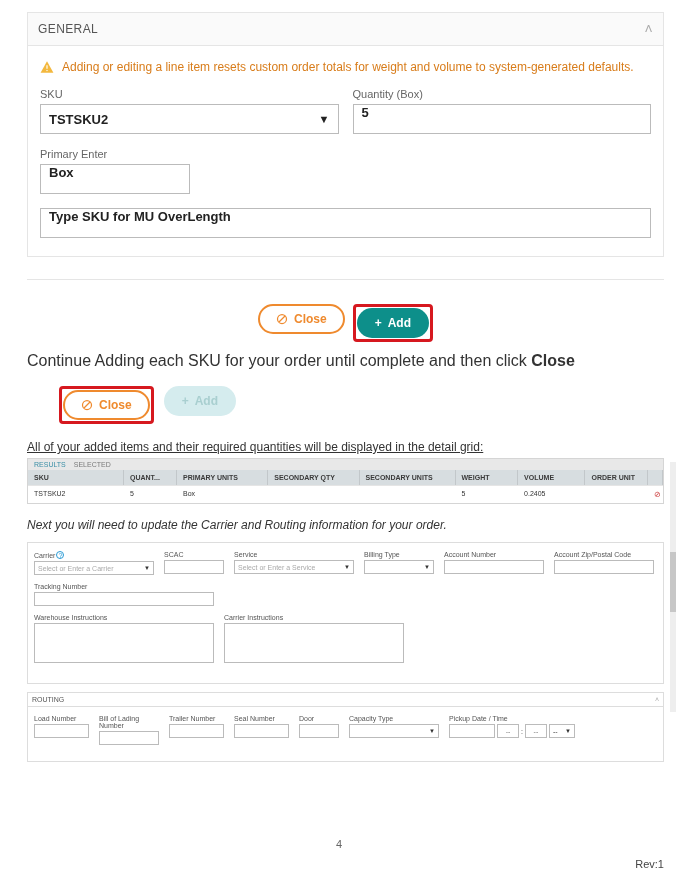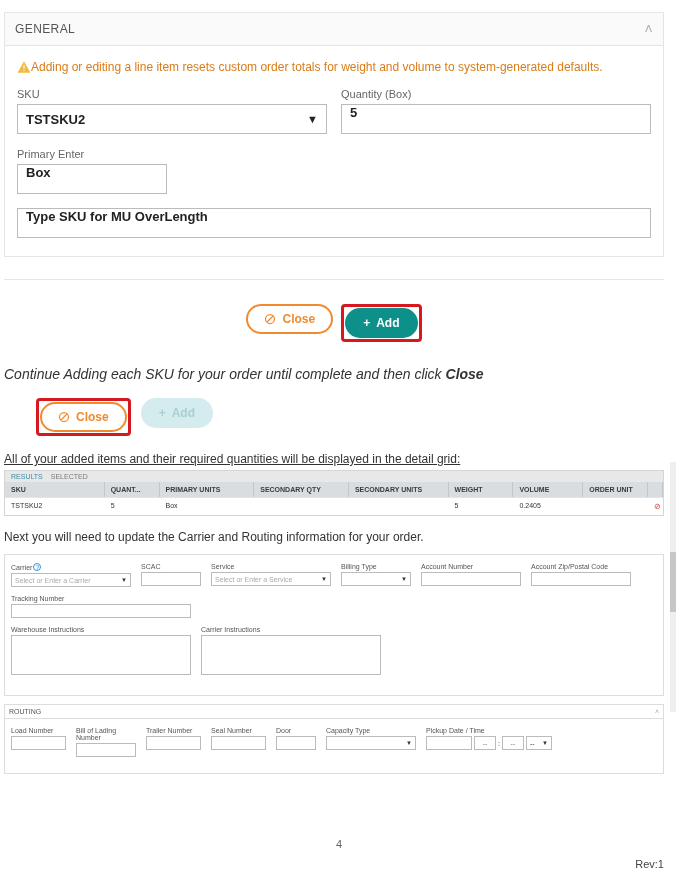--- a/index.html
+++ b/index.html
@@ -3,39 +3,39 @@
 <meta charset="utf-8">
 <style>
   * { box-sizing: border-box; margin: 0; padding: 0; }
   body {
     font-family: Arial, Helvetica, sans-serif;
     width: 678px;
     background: #fff;
     color: #333;
     font-size: 12px;
   }
-  .page { padding: 12px 14px 40px 4px; position: relative; min-height: 876px; }
+  .page { padding: 12px 14px 40px 27px; position: relative; min-height: 876px; }
   .panel-heading {
     background: #fafafa;
     border: 1px solid #e5e5e5;
     padding: 8px 10px;
     font-size: 12px;
     letter-spacing: .4px;
     color: #555;
     display: flex;
     justify-content: space-between;
     align-items: center;
   }
   .panel-body {
     border: 1px solid #e5e5e5;
     border-top: none;
     padding: 14px 12px 18px 12px;
     background: #fff;
   }
-  .warn { display: flex; align-items: center; color: #d87c1a; font-size: 12px; margin-bottom: 14px; }
+  .warn { display: flex; gap: 8px; align-items: center; color: #d87c1a; font-size: 12px; margin-bottom: 14px; }
   .warn svg { flex: 0 0 auto; }
   .row { display: flex; gap: 14px; margin-bottom: 14px; }
   .field { display: flex; flex-direction: column; gap: 4px; }
   .label { font-size: 11px; color: #666; }
   .input {
     border: 1px solid #bbb;
     height: 30px;
     padding: 0 8px;
     font-size: 13px;
     color: #222;
@@ -56,21 +56,21 @@
     gap: 6px;
     font-size: 12px;
     font-weight: 600;
     cursor: pointer;
     border: 2px solid transparent;
   }
   .btn-close-orange { border-color: #ef8a2e; color: #ef8a2e; background: #fff; }
   .btn-add-teal { background: #0d8f8a; color: #fff; }
   .btn-add-disabled { background: #d5ecee; color: #a9cfd0; }
   .redbox { border: 3px solid #d6181f; border-radius: 4px; padding: 1px; display: inline-flex; }
-  .note { font-size: 14px; margin: 24px 0 16px 0; font-style: italic; }
+  .note { font-size: 16px; margin: 10px 0 16px 0; }
   .subhead { font-size: 12px; text-decoration: underline; margin: 2px 0 4px 0; }
   .grid-wrap { border: 1px solid #d5d5d5; background: #f7f7f7; }
   .grid-tabs {
     font-size: 7px;
     color: #777;
     padding: 2px 6px;
     display: flex;
     gap: 8px;
     background: #e8e8e8;
   }
@@ -89,21 +89,21 @@
   .col-sku { width: 100px; }
   .col-qty { width: 55px; }
   .col-pu { width: 95px; }
   .col-sq { width: 95px; }
   .col-su { width: 100px; }
   .col-wt { width: 65px; }
   .col-vol { width: 70px; }
   .col-ou { width: 65px; }
   .col-x { width: 15px; text-align: center; }
   .del-icon { color: #cc3b3b; font-size: 8px; }
-  .body-text { font-size: 12px; margin: 14px 0 10px 0; }
+  .body-text { font-size: 12px; margin: 14px 0 10px 0; font-style: italic; }
   .mini-panel { border: 1px solid #ddd; padding: 8px 6px 12px 6px; background: #fff; margin-bottom: 6px; }
   .mini-row { display: flex; gap: 10px; flex-wrap: wrap; margin-bottom: 8px; }
   .mini-field { display: flex; flex-direction: column; gap: 2px; }
   .mini-label { font-size: 7px; color: #555; }
   .mini-input { border: 1px solid #bbb; height: 14px; font-size: 7px; padding: 0 3px; }
   .mini-select { display: flex; justify-content: space-between; align-items: center; }
   .mini-select .caret { font-size: 6px; }
   .mini-textarea { border: 1px solid #bbb; height: 40px; font-size: 7px; padding: 2px 3px; }
   .help { color: #2a9bd6; font-size: 7px; border: 1px solid #2a9bd6; border-radius: 50%; width: 8px; height: 8px; display: inline-flex; align-items: center; justify-content: center; margin-left: 1px; }
   .routing-head {

